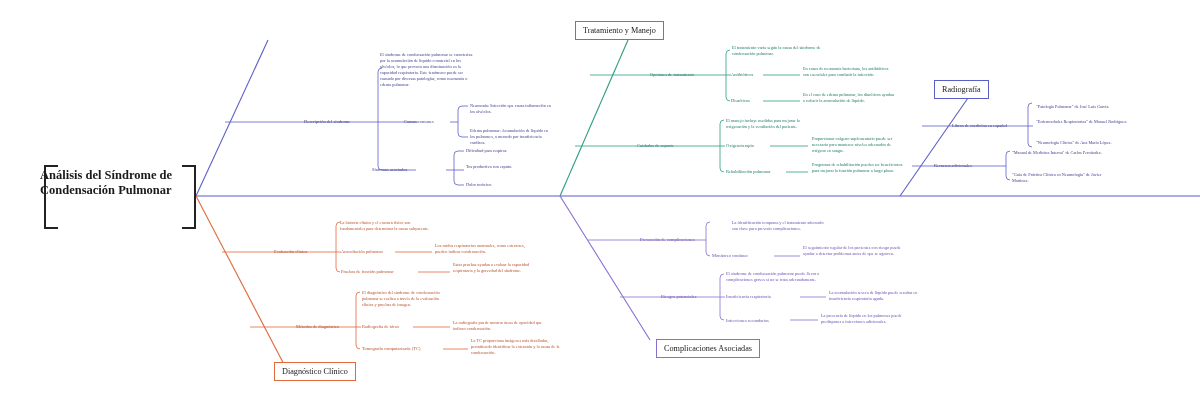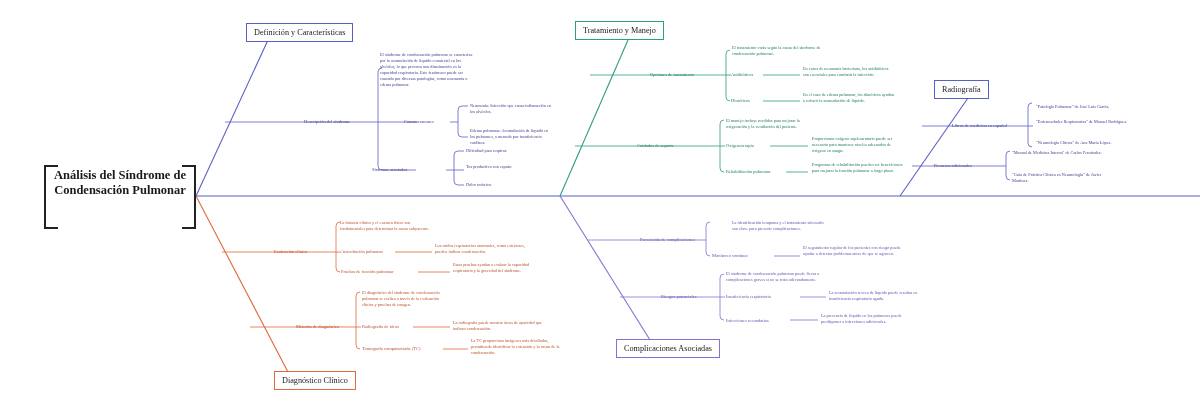--- a/index.html
+++ b/index.html
@@ -6,21 +6,21 @@
   body{width:1200px;height:408px;position:relative;overflow:hidden;
        font-family:"Liberation Serif",serif;color:#1a1a1a;}
   #canvas{position:absolute;inset:0;width:1200px;height:408px;}
   svg.lines{position:absolute;left:0;top:0;width:1200px;height:408px;pointer-events:none;}
 
   .node{position:absolute;box-sizing:border-box;}
 
   
   .center-title{
     left:40px;top:168px;width:160px;
-    text-align:center;font-weight:bold;font-size:12.5px;line-height:15px;
+    font-weight:bold;font-size:12.5px;line-height:15px;
     color:#1a1a1a;font-family:"Liberation Serif",serif;
   }
   .bracket{position:absolute;border:2px solid #222;width:12px;height:60px;top:165px;}
   .bracket.l{left:44px;border-right:none;}
   .bracket.r{left:182px;border-left:none;}
 
   
   .cat-box{
     position:absolute;border:1px solid #555;background:#fff;
     padding:3px 7px;font-size:8.2px;line-height:11px;white-space:nowrap;
@@ -124,25 +124,24 @@
     <path d="M720 297 h5" stroke="#8a6fd0" stroke-width="0.8" fill="none"></path>
     <path d="M720 297 V316 q0 4 4 4" stroke="#8a6fd0" stroke-width="0.8" fill="none"></path>
     <line x1="800" y1="297" x2="826" y2="297" stroke="#8a6fd0" stroke-width="0.8"></line>
     <line x1="790" y1="320" x2="818" y2="320" stroke="#8a6fd0" stroke-width="0.8"></line>
   </svg>
 
   <div class="bracket l"></div>
   <div class="bracket r"></div>
   <div class="node center-title">Análisis del Síndrome de Condensación Pulmonar</div>
 
-  <div class="cat-box" style="left:246px;top:23px;border-color:#5a5fc7;">Definición y Características</div>
   <div class="cat-box" style="left:575px;top:21px;border-color:#2e9e84;">Tratamiento y Manejo</div>
   <div class="cat-box" style="left:934px;top:80px;border-color:#5a5fc7;">Radiografía</div>
-  <div class="cat-box" style="left:274px;top:371px;border-color:#e06a3a;">Diagnóstico Clínico</div>
-  <div class="cat-box" style="left:616px;top:339px;border-color:#8a6fd0;">Complicaciones Asociadas</div>
+  <div class="cat-box" style="left:274px;top:362px;border-color:#e06a3a;">Diagnóstico Clínico</div>
+  <div class="cat-box" style="left:656px;top:339px;border-color:#8a6fd0;">Complicaciones Asociadas</div>
 
   <div class="lbl" style="left:304px;top:119px;color:#3f3f8f;">Descripción del síndrome</div>
   <div class="para" style="left:380px;top:52px;width:94px;color:#3f3f8f;">El síndrome de condensación pulmonar se caracteriza por la acumulación de líquido o material en los alvéolos, lo que provoca una disminución en la capacidad respiratoria. Este fenómeno puede ser causado por diversas patologías, como neumonía o edema pulmonar.</div>
   <div class="lbl" style="left:404px;top:119px;color:#3f3f8f;">Causas comunes</div>
   <div class="para" style="left:470px;top:103px;width:84px;color:#3f3f8f;">Neumonía: Infección que causa inflamación en los alvéolos.</div>
   <div class="para" style="left:470px;top:128px;width:84px;color:#3f3f8f;">Edema pulmonar: Acumulación de líquido en los pulmones, a menudo por insuficiencia cardíaca.</div>
   <div class="lbl" style="left:372px;top:167px;color:#3f3f8f;">Síntomas asociados</div>
   <div class="para" style="left:466px;top:148px;width:88px;color:#3f3f8f;">Dificultad para respirar.</div>
   <div class="para" style="left:466px;top:164px;width:88px;color:#3f3f8f;">Tos productiva con esputo.</div>
   <div class="para" style="left:466px;top:182px;width:88px;color:#3f3f8f;">Dolor torácico.</div>

